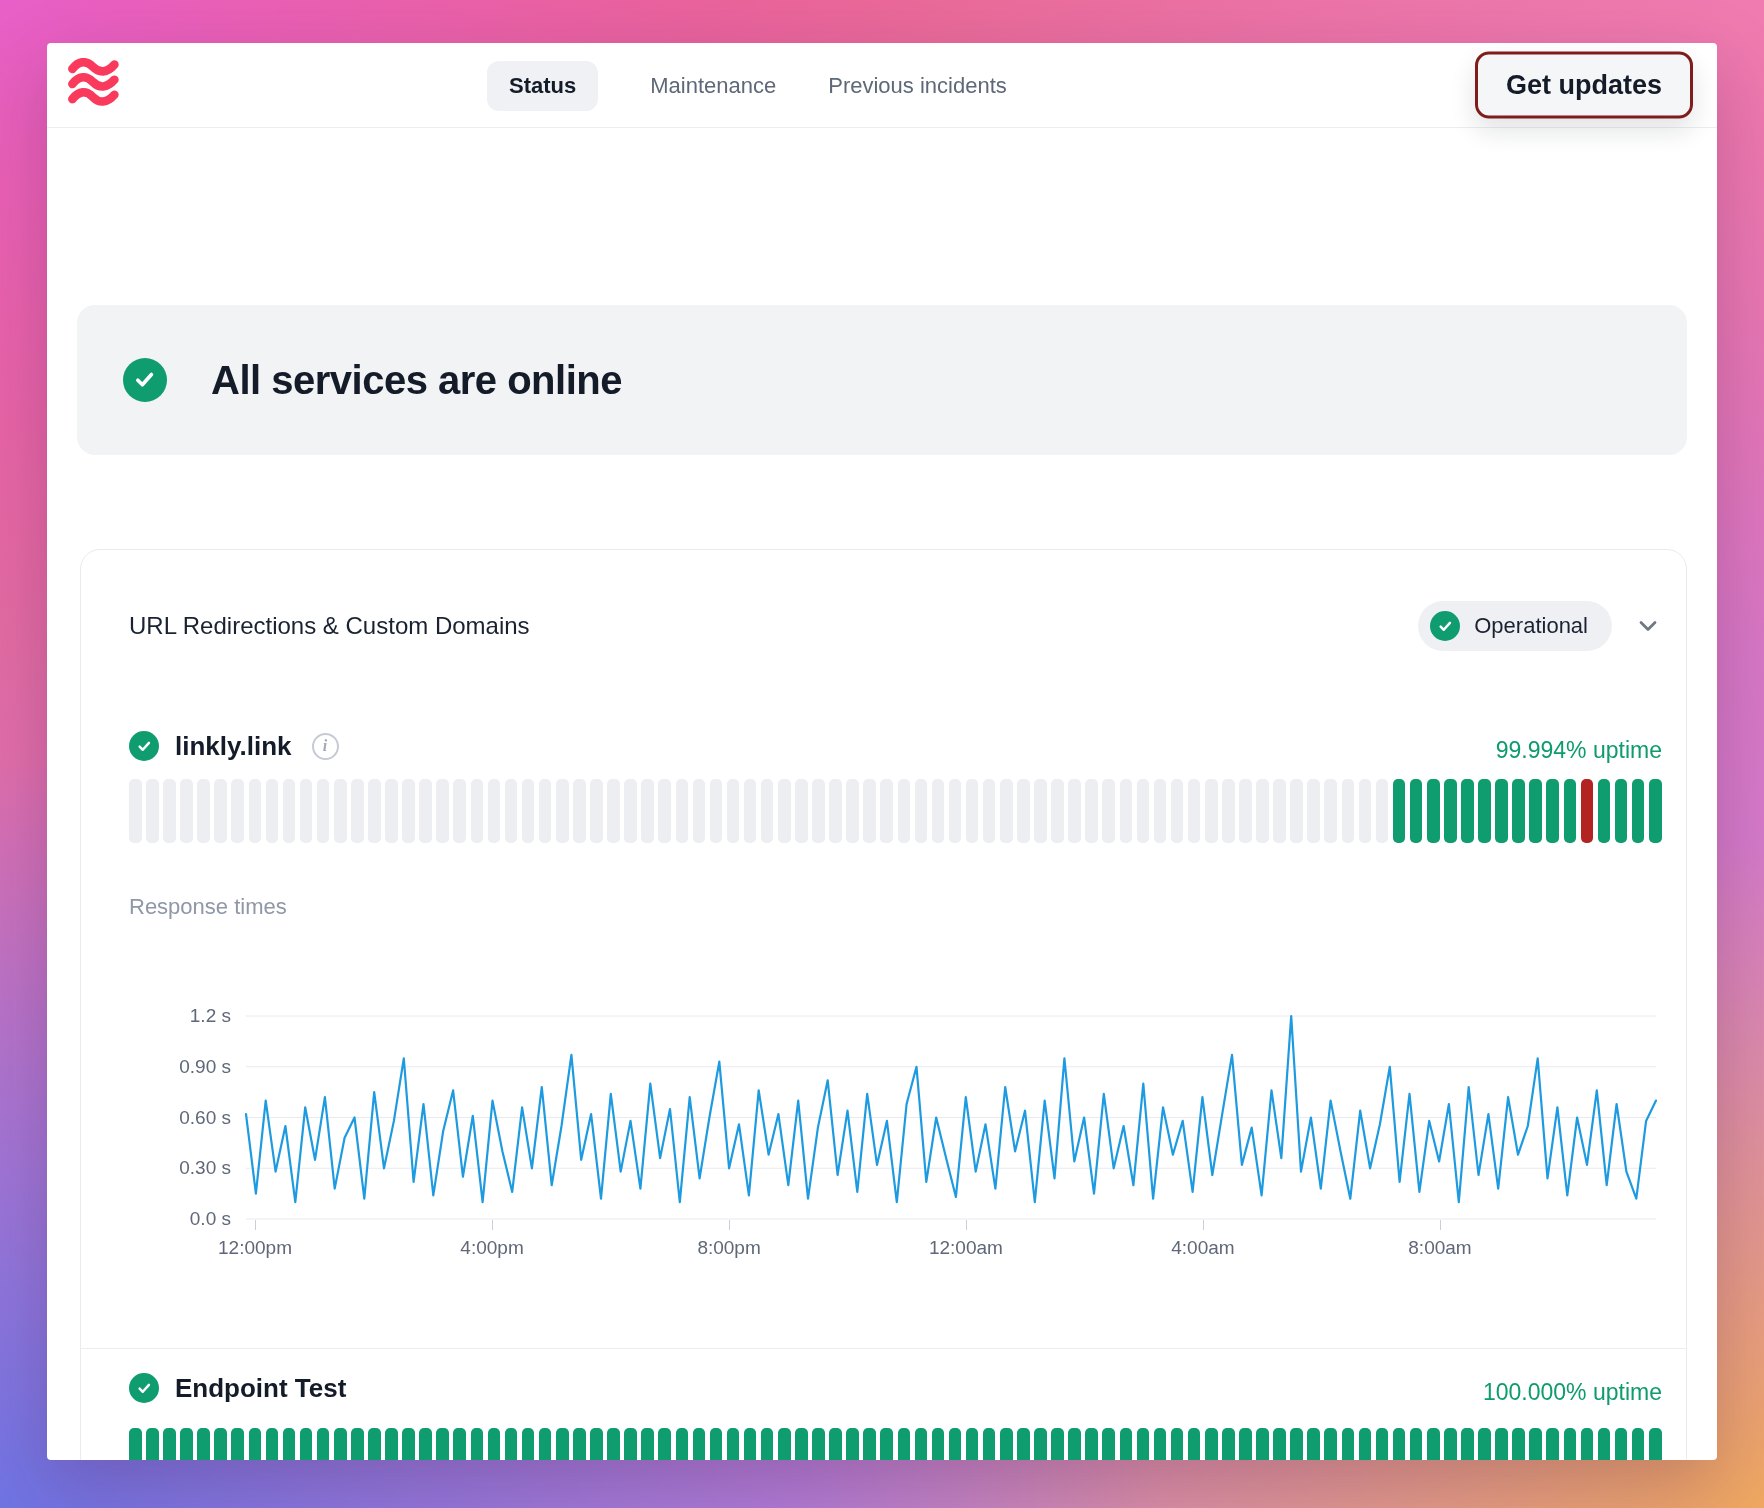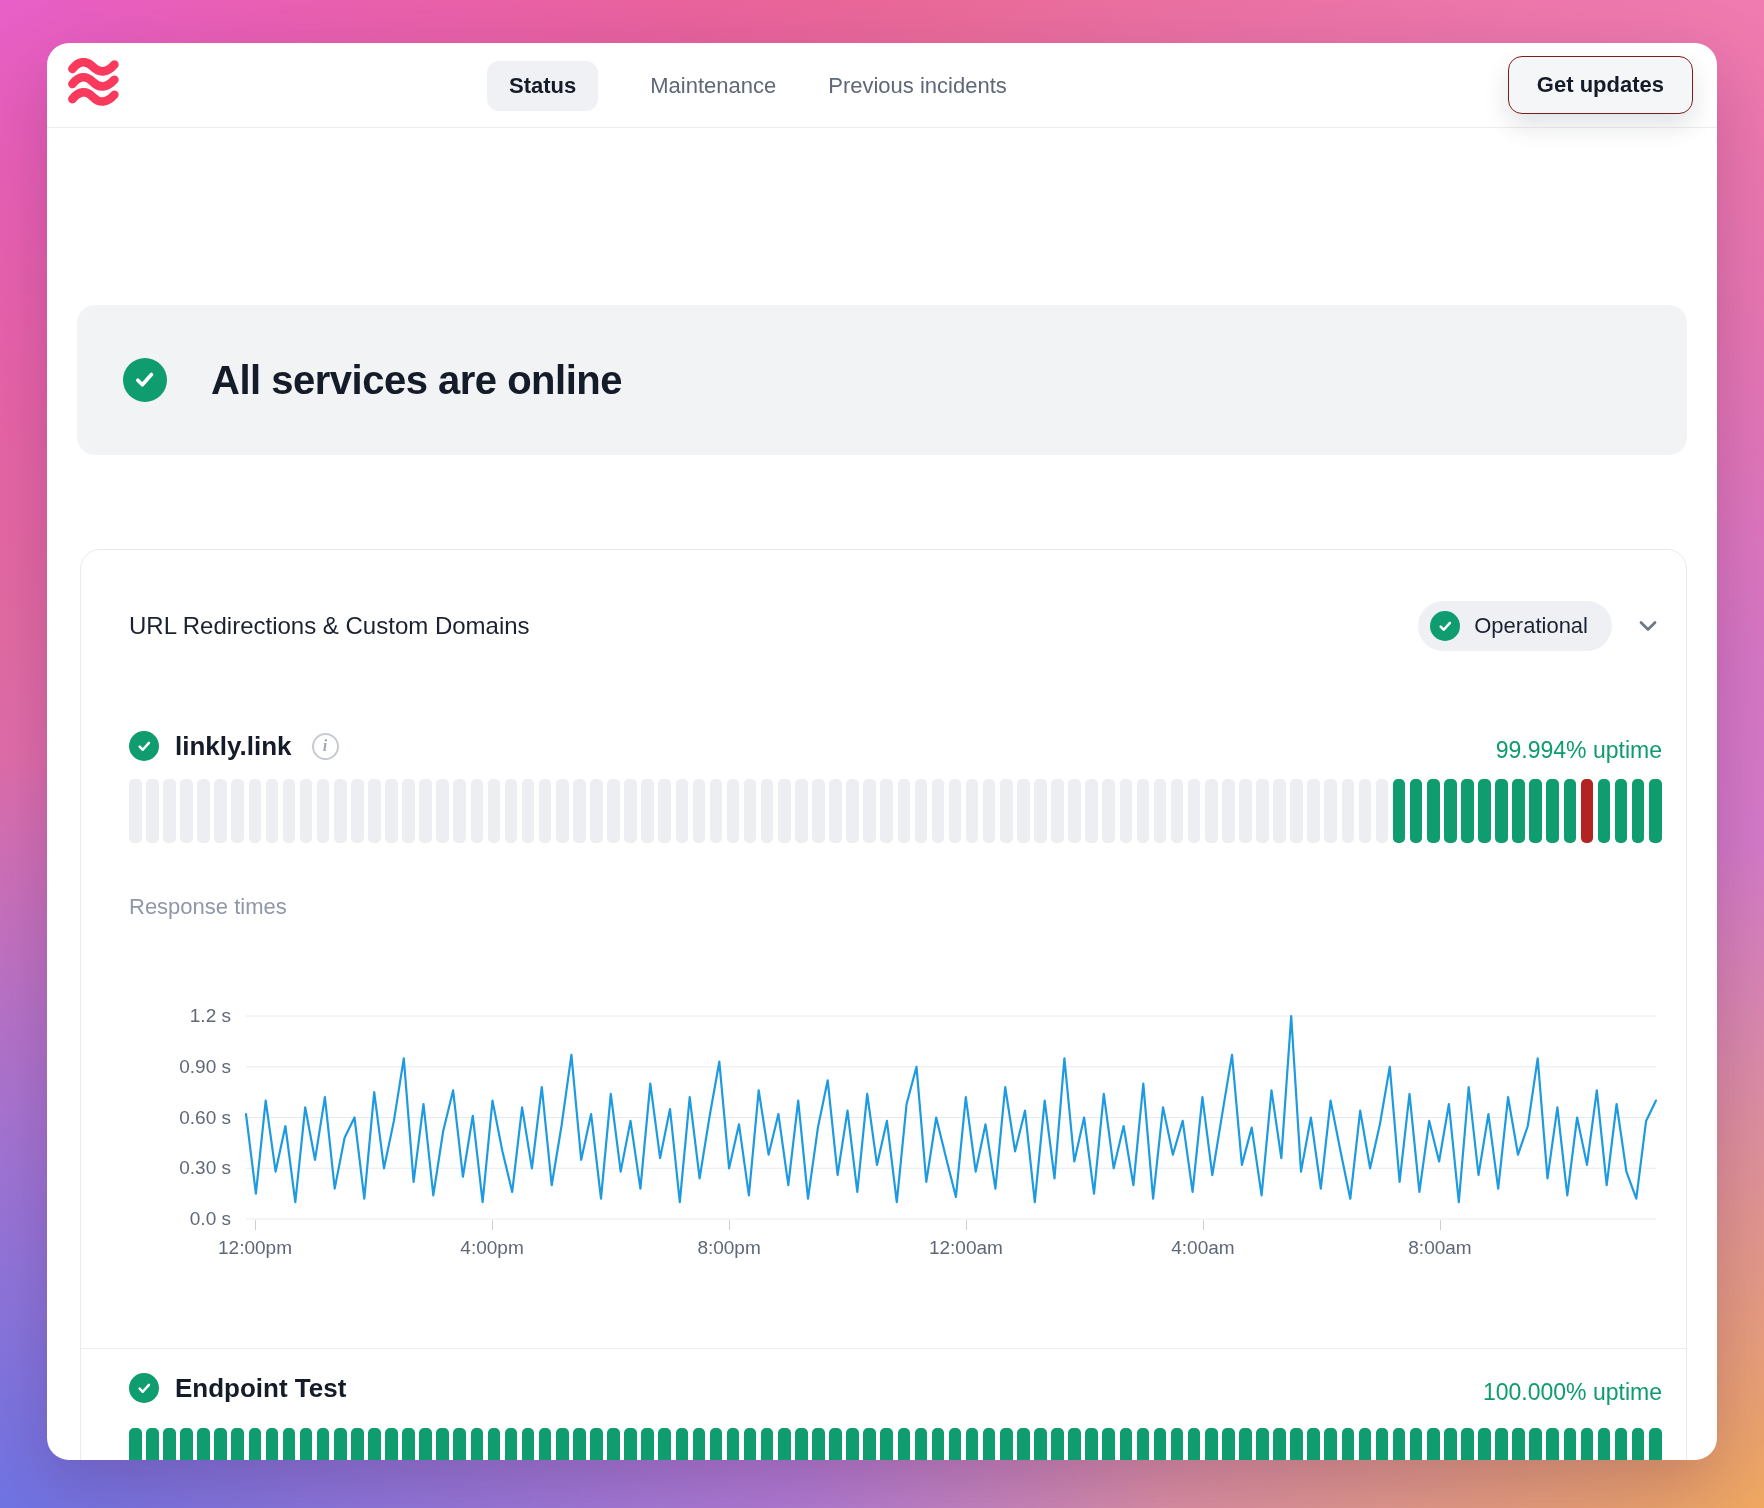--- a/index.html
+++ b/index.html
@@ -9,33 +9,33 @@
     background:
       radial-gradient(120% 90% at 0% 100%, #6f74e4 0%, rgba(111,116,228,0) 55%),
       radial-gradient(100% 80% at 100% 100%, #f0a860 0%, rgba(240,168,96,0) 55%),
       radial-gradient(90% 70% at 0% 0%, #e85fc8 0%, rgba(232,95,200,0) 60%),
       radial-gradient(110% 80% at 100% 0%, #f07bb0 0%, rgba(240,123,176,0) 55%),
       linear-gradient(160deg, #ef5f7d 0%, #d876c4 55%, #cc84d4 100%);
     position:relative;
   }
   .window {
     position:absolute; left:47px; top:43px; width:1670px; height:1417px;
-    background:#ffffff; border-radius:22px; overflow:hidden;
+    background:#ffffff; border-radius:4px; overflow:hidden;
     box-shadow:0 25px 70px rgba(70,25,70,.25);
   }
   
   .header { position:relative; height:85px; border-bottom:1px solid #ECEDF0; }
   .logo { position:absolute; left:20px; top:15px; }
   .nav { position:absolute; left:440px; top:0; height:85px; display:flex; align-items:center; gap:52px; }
   .nav-item { font-size:22px; color:#5E6878; cursor:pointer; }
   .nav-item.active { background:#F0F1F4; color:#141B29; font-weight:700; padding:12px 22px; border-radius:12px; }
   .get-updates {
     position:absolute; right:24px; top:50%; transform:translateY(-50%);
-    background:#F5F6F8; border:1px solid #7f1d1d; border-radius:14px;
-    padding:15px 28px; font-size:22px; font-weight:700; color:#141B29;
+    background:#F5F6F8; border:3px solid #7f1d1d; border-radius:14px;
+    padding:15px 28px; font-size:27px; font-weight:700; color:#141B29;
     box-shadow:0 12px 26px rgba(17,24,39,.12); cursor:pointer;
     font-family:"Liberation Sans", sans-serif;
   }
   
   .banner {
     position:absolute; left:30px; top:262px; width:1610px; height:150px;
     background:#F2F3F5; border-radius:18px; display:flex; align-items:center;
     padding-left:46px; gap:44px;
   }
   .banner-text { font-size:40px; font-weight:700; color:#141B29; letter-spacing:-.5px; }

